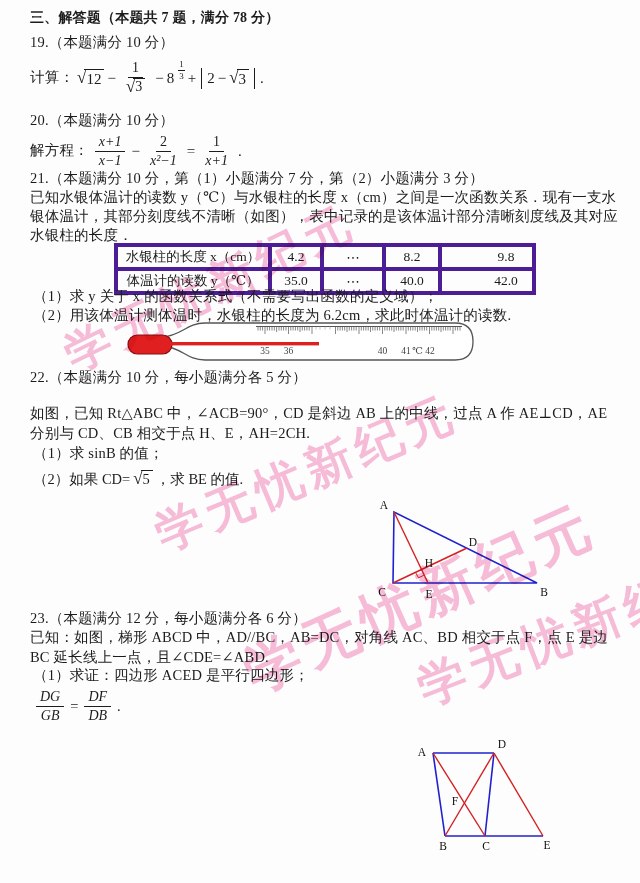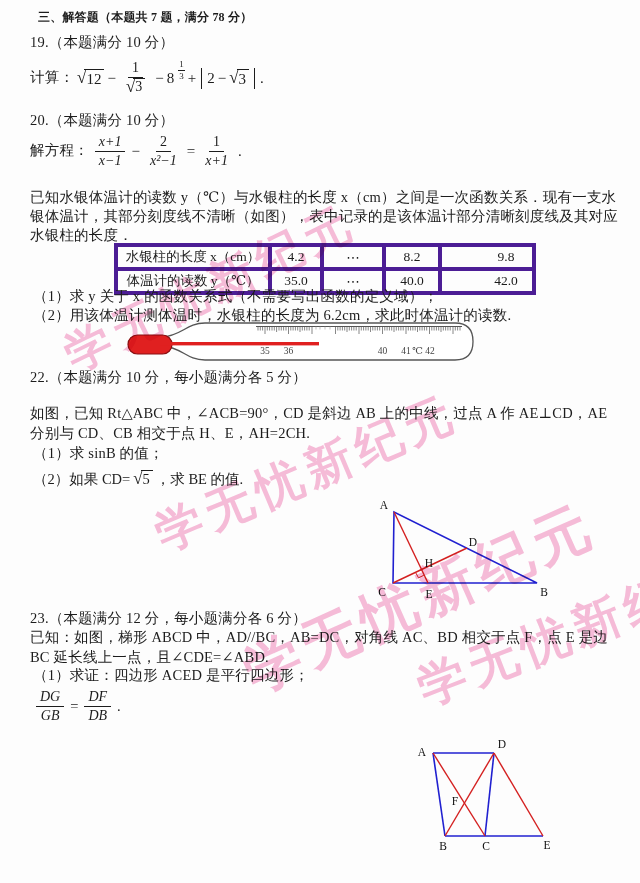--- a/index.html
+++ b/index.html
@@ -39,21 +39,21 @@
 </head>
 <body>
 
 <div class="page">
 
   <div class="wm wm1">学无忧新纪元</div>
   <div class="wm wm2">学无忧新纪元</div>
   <div class="wm wm3">学无忧新纪元</div>
   <div class="wm wm4">学无忧新纪元</div>
 
-  <div class="abs t bold" style="left:38px;top:8px;font-size:12px;">三、解答题（本题共 7 题，满分 78 分）</div>
+  <div class="abs t bold" style="left:30px;top:8px;font-size:14px;">三、解答题（本题共 7 题，满分 78 分）</div>
 
   <div class="abs t" style="left:30px;top:33px;">19.（本题满分 10 分）</div>
   <div class="abs mrow" style="left:30px;top:57px;height:42px;">
     <span class="t">计算：</span>
     <span class="sqrt">
       <span class="sgn">√</span>
       <span class="rad">12</span>
     </span>
     <span>−</span>
     <span class="frac">
@@ -96,20 +96,21 @@
       <span class="den it">x²−1</span>
     </span>
     <span>=</span>
     <span class="frac">
       <span class="num">1</span>
       <span class="den it">x+1</span>
     </span>
     <span>.</span>
   </div>
 
+  <div class="abs t" style="left:30px;top:169px;">21.（本题满分 10 分，第（1）小题满分 7 分，第（2）小题满分 3 分）</div>
   <div class="abs t" style="left:30px;top:188px;">已知水银体温计的读数 y（℃）与水银柱的长度 x（cm）之间是一次函数关系．现有一支水</div>
   <div class="abs t" style="left:30px;top:207px;">银体温计，其部分刻度线不清晰（如图），表中记录的是该体温计部分清晰刻度线及其对应</div>
   <div class="abs t" style="left:30px;top:226px;">水银柱的长度．</div>
 
   <div class="abs" style="left:114px;top:243px;">
     <table class="vals">
       <tbody>
           <tr>
         <td class="hd">水银柱的长度 x（cm）</td>
         <td class="c1">4.2</td>

